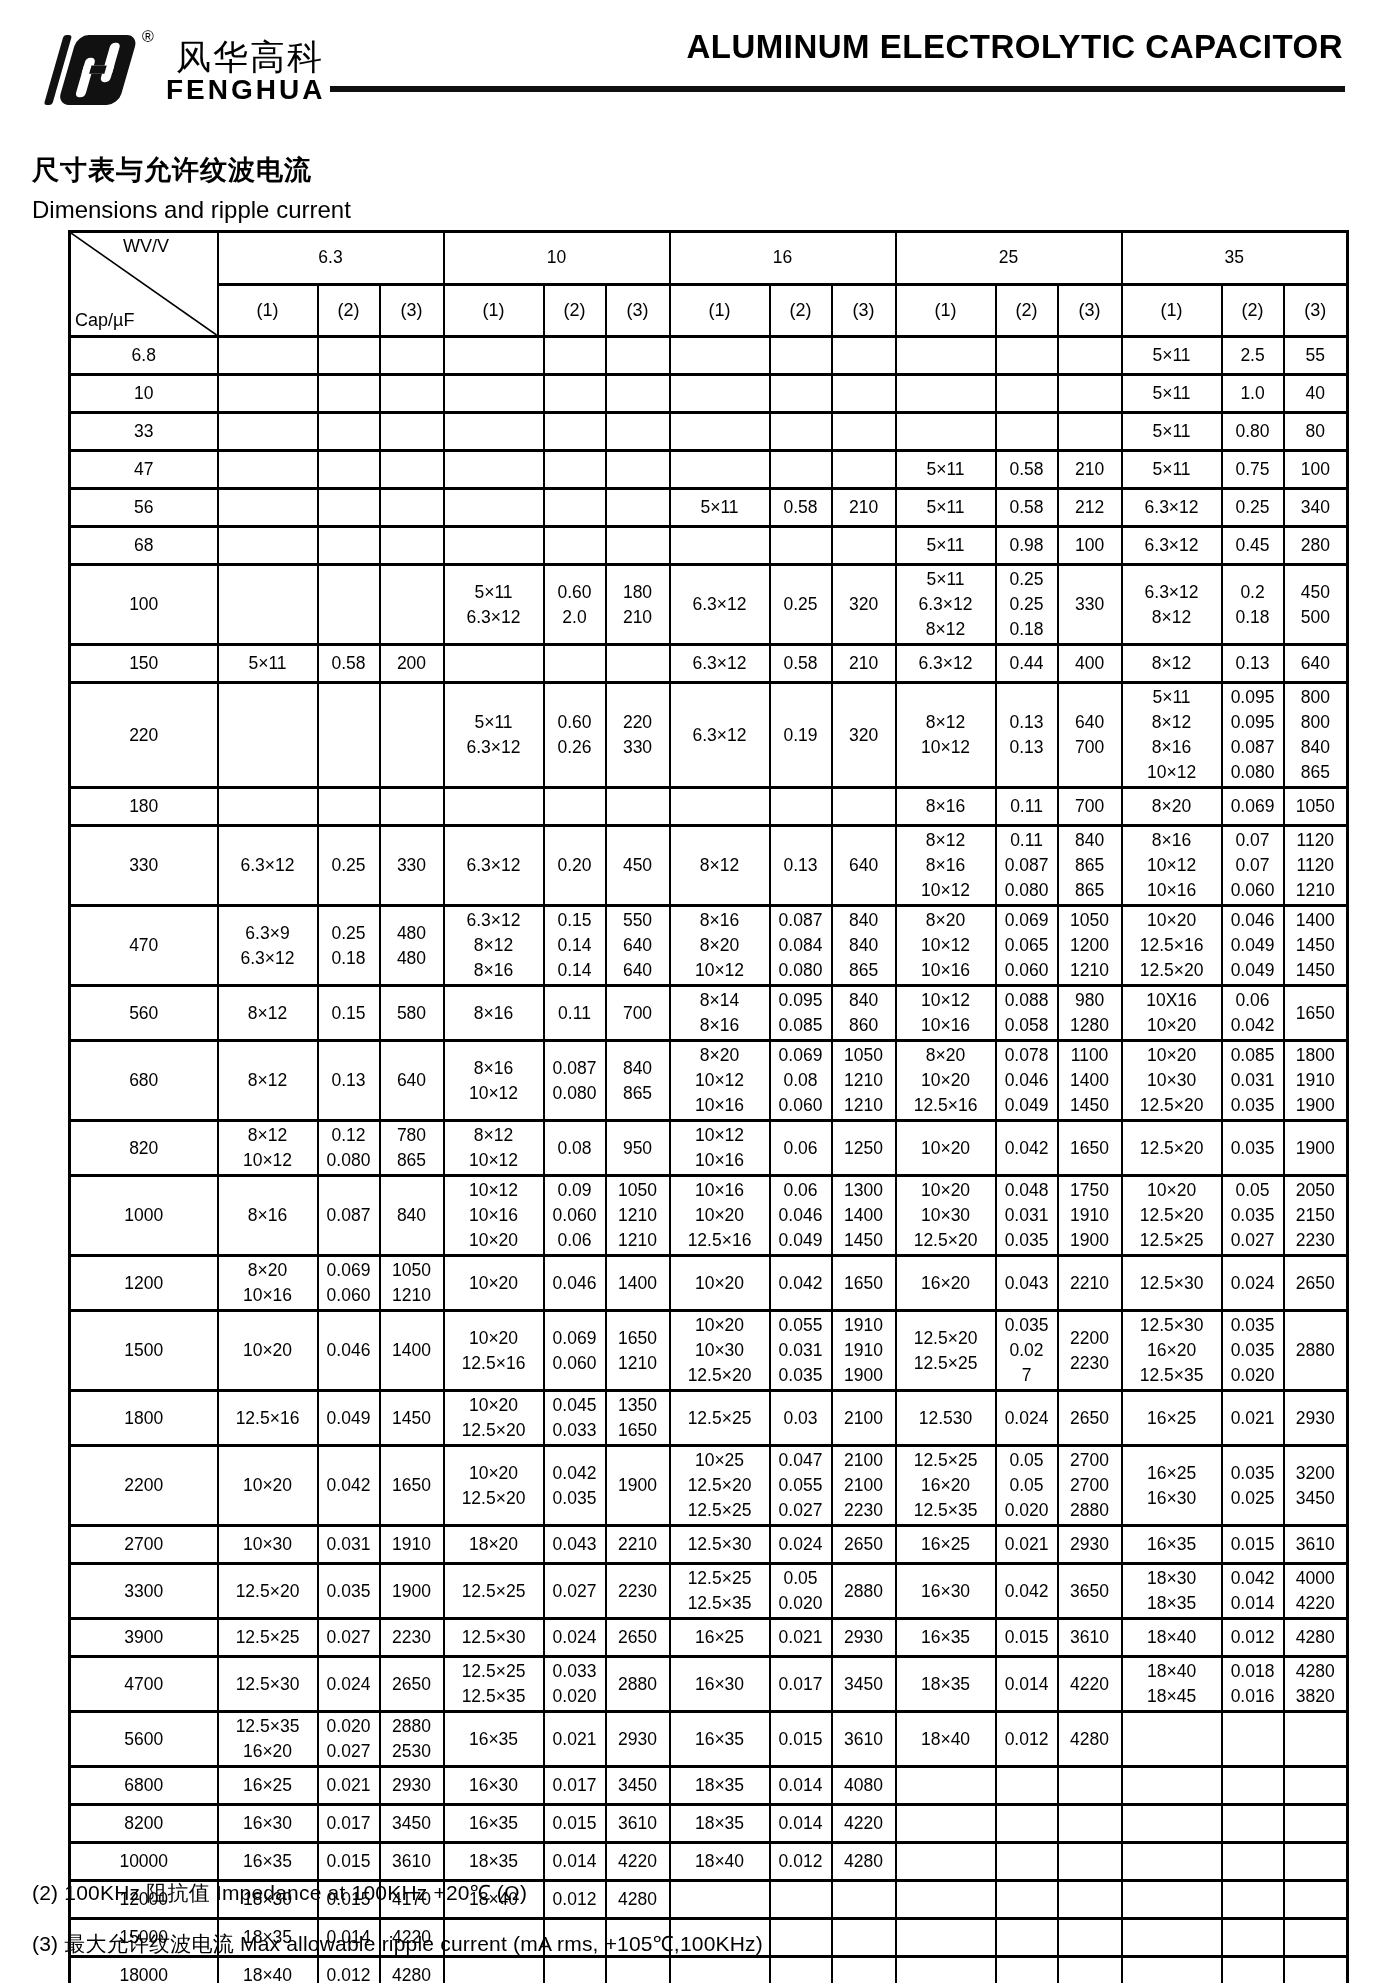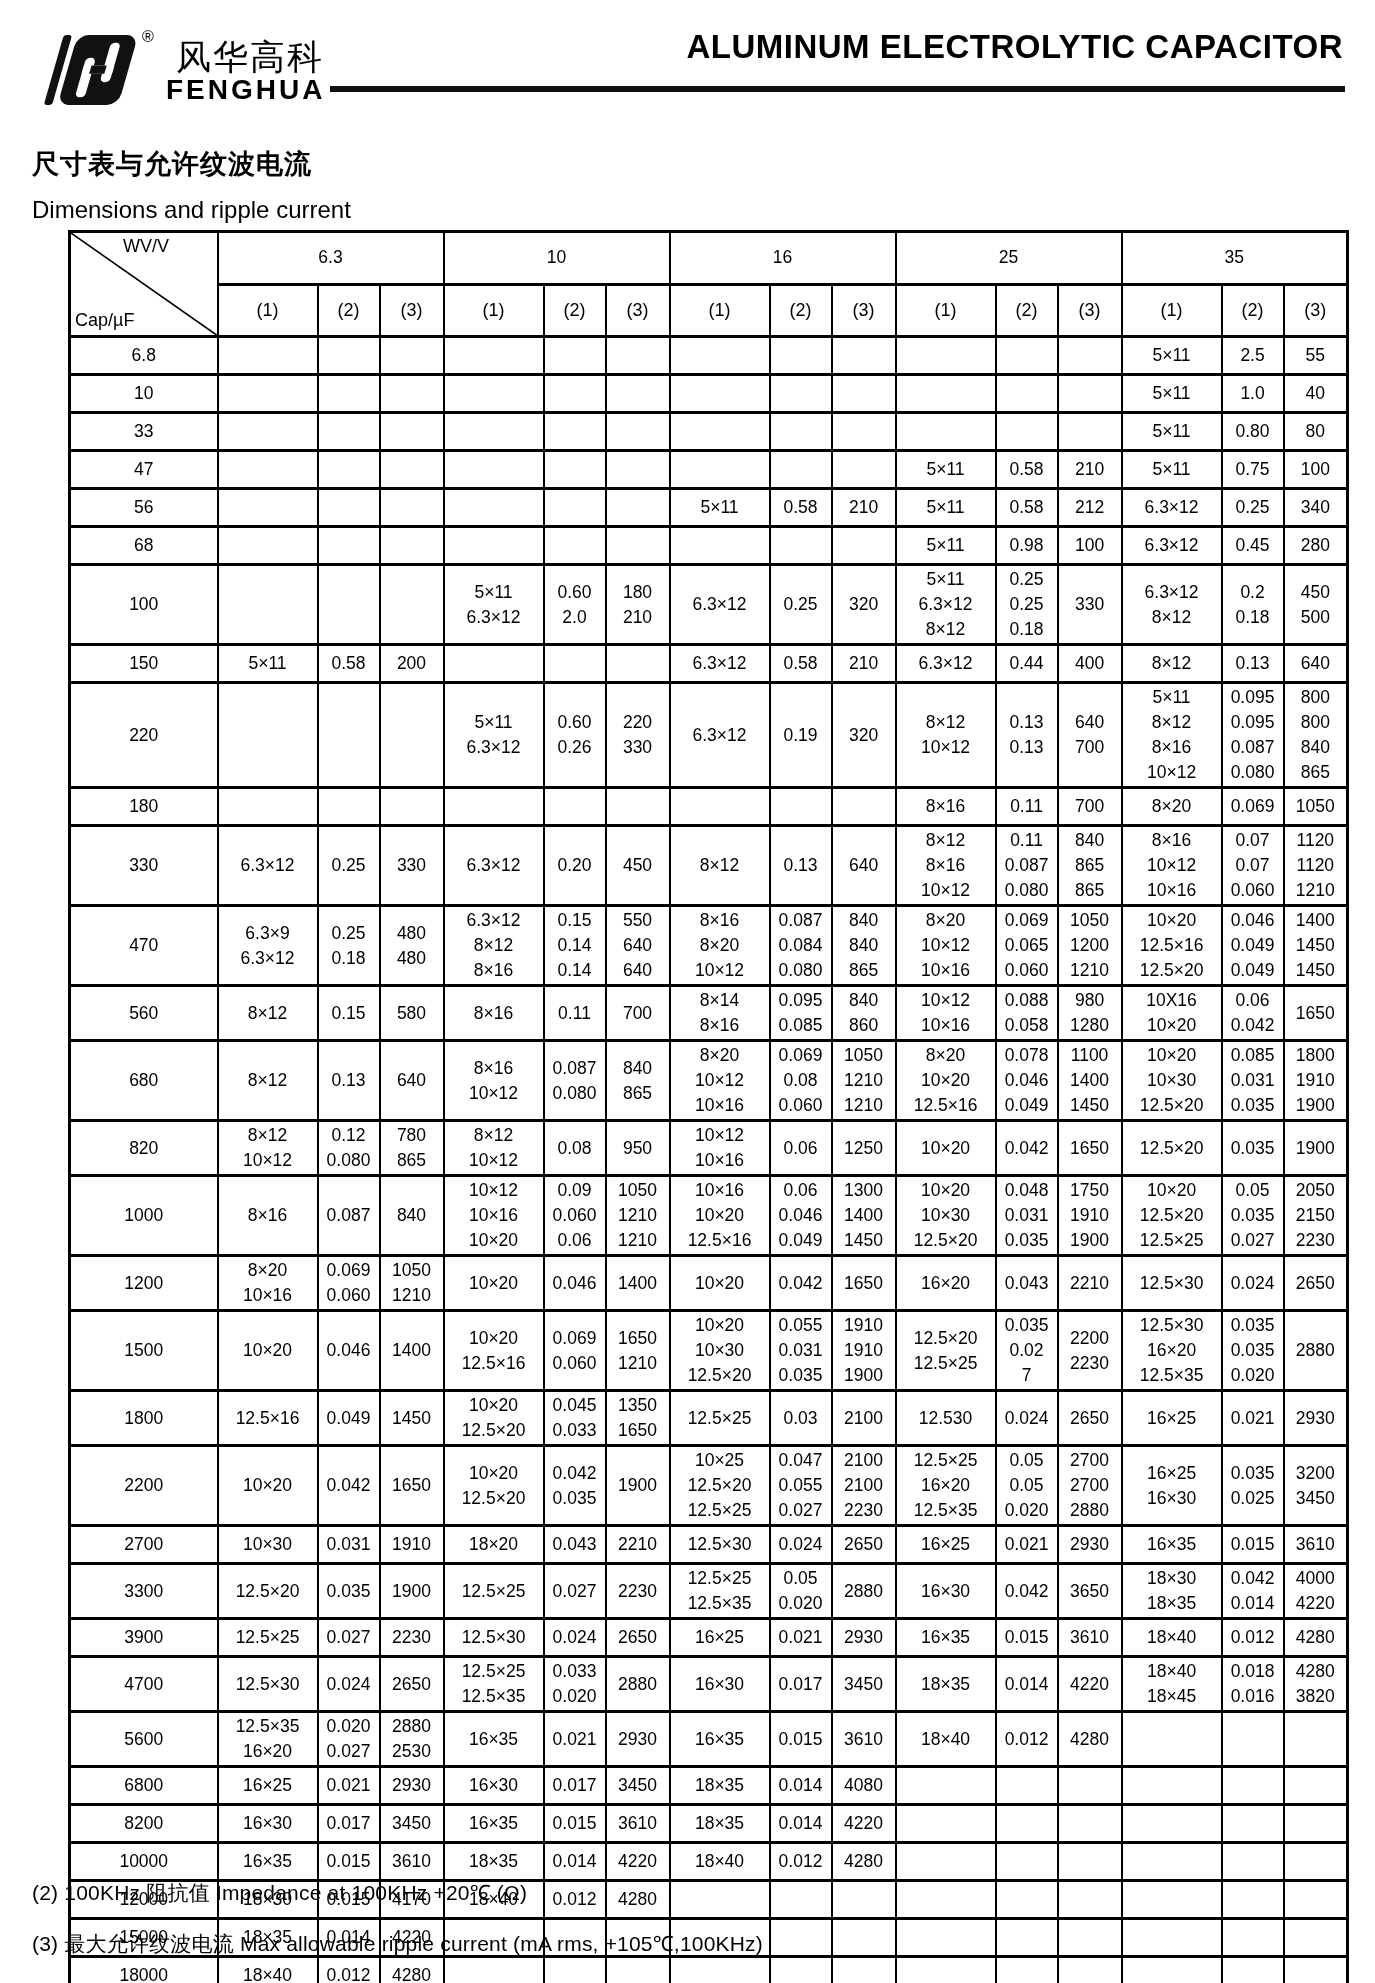--- a/index.html
+++ b/index.html
@@ -14,21 +14,21 @@
   
   .hdr { position:absolute; top:0; left:0; width:100%; height:130px; }
   .logo-mark { position:absolute; left:44px; top:32px; width:96px; height:76px; }
   .reg { position:absolute; left:142px; top:28px; font-size:16px; }
   .brand-cn { position:absolute; left:176px; top:34px; font-size:35px; font-weight:normal; letter-spacing:2px; }
   .brand-en { position:absolute; left:166px; top:74px; font-size:28px; font-weight:bold; letter-spacing:3px; font-stretch:condensed; }
   .doc-title { position:absolute; right:32px; top:28px; font-size:33px; font-weight:bold; letter-spacing:0.5px; }
   .rule { position:absolute; left:330px; right:30px; top:86px; height:6px; background:#101010; }
 
   
-  .sec-cn { position:absolute; left:32px; top:146px; font-size:27px; font-weight:bold; letter-spacing:1px; }
+  .sec-cn { position:absolute; left:32px; top:152px; font-size:27px; font-weight:bold; letter-spacing:1px; }
   .sec-en { position:absolute; left:32px; top:196px; font-size:24px; }
 
   
   table.dim {
     position:absolute; left:36px; top:230px;
     border-collapse:collapse; table-layout:fixed;
     border:3px solid #000;
     width:1278px;
     margin-left:32px;
   }

